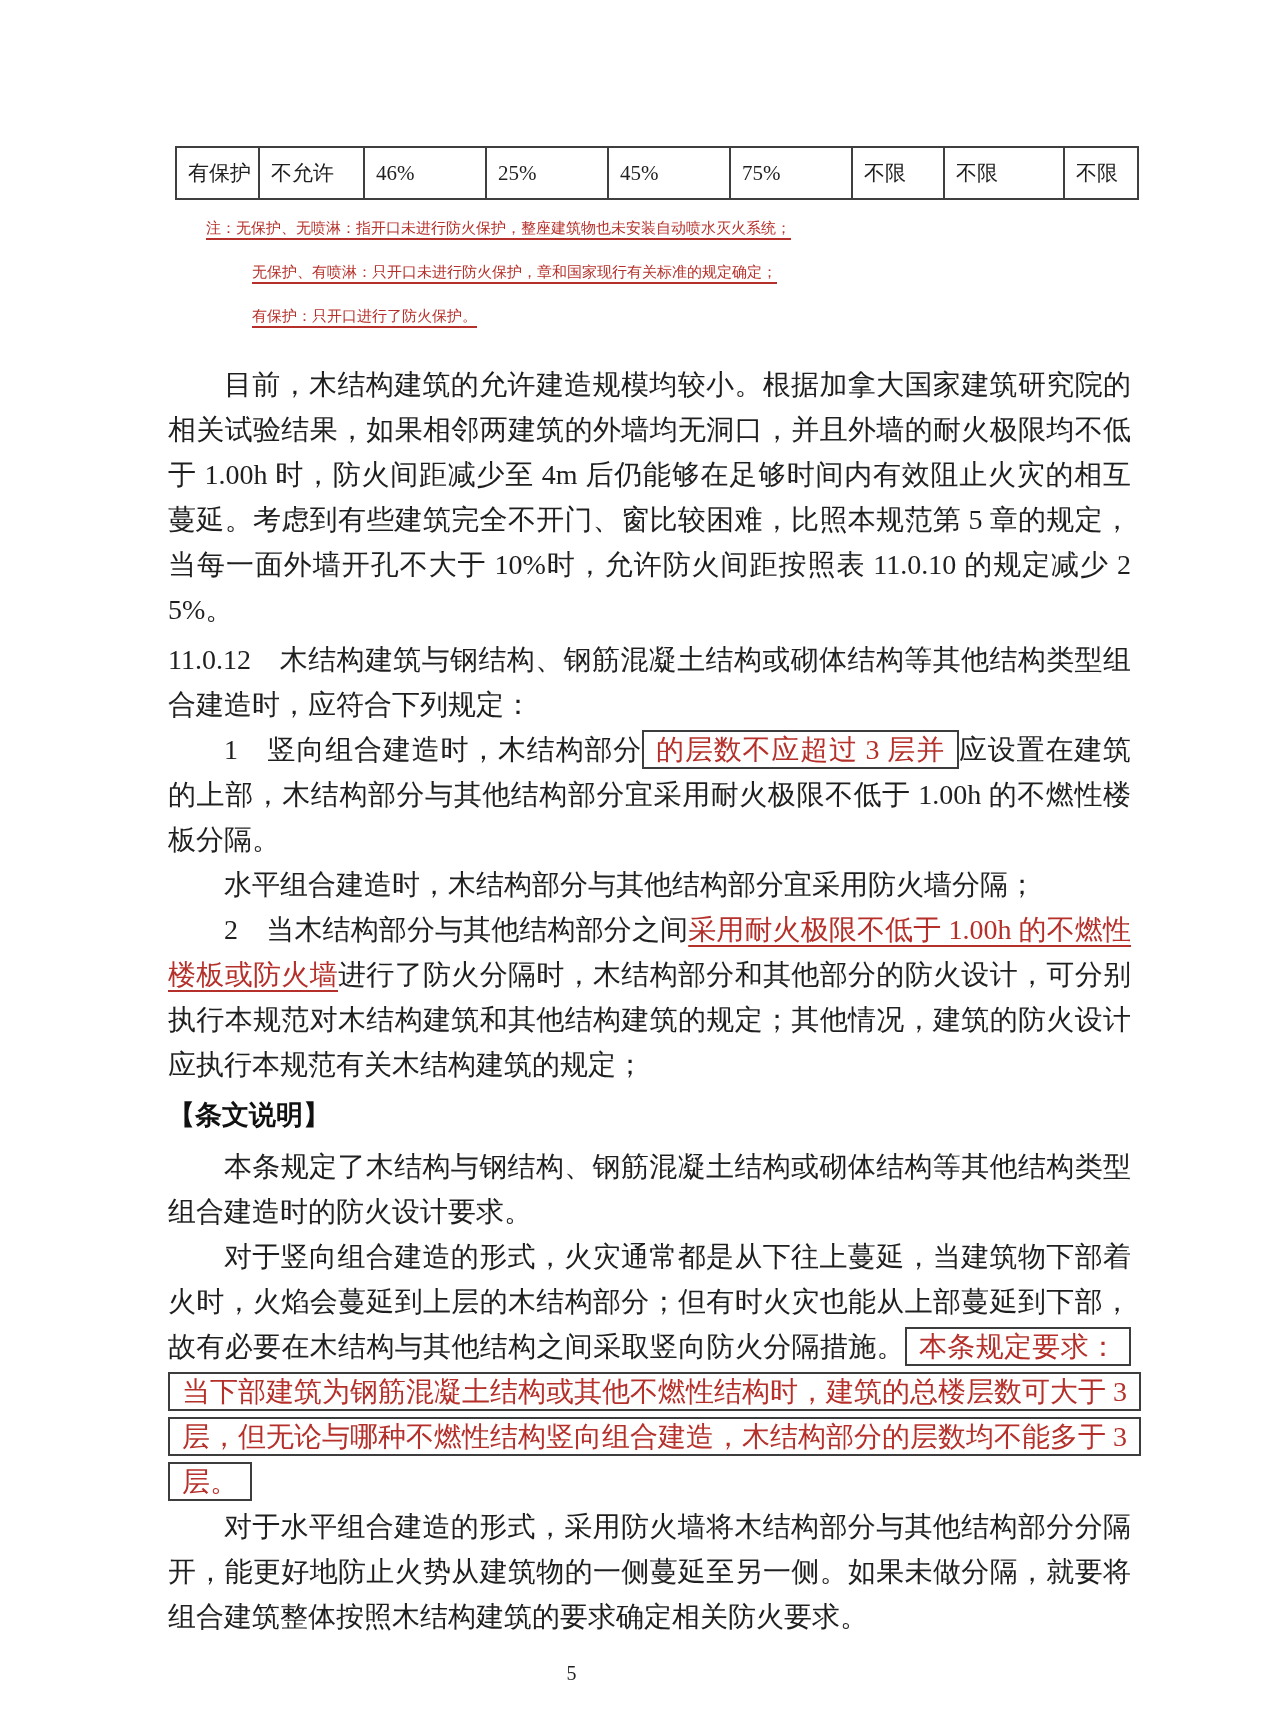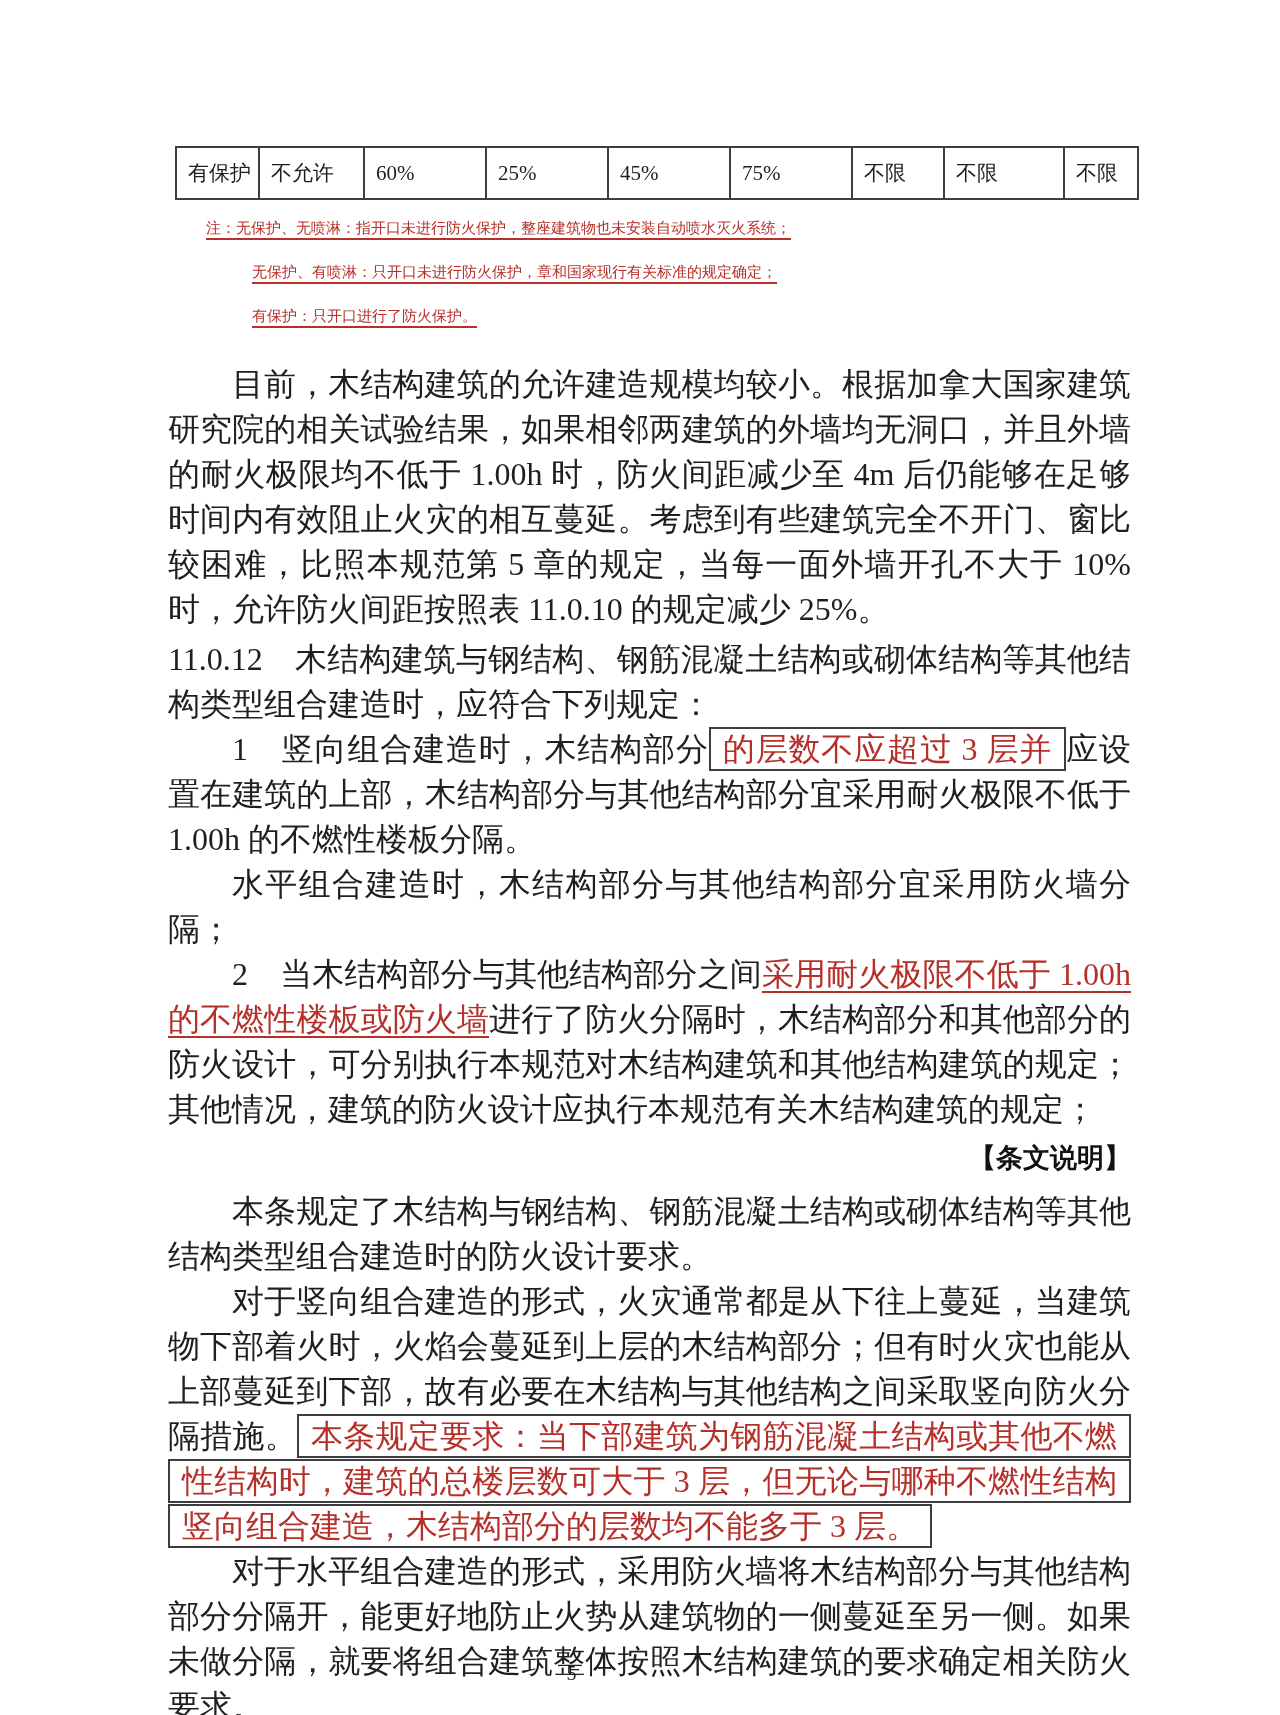--- a/index.html
+++ b/index.html
@@ -46,37 +46,36 @@
     text-decoration-color: #b5302a;
     text-underline-offset: 5px;
     text-decoration-thickness: 1.5px;
   }
   .note.first { margin-left: 38px; }
   .note.rest  { margin-left: 84px; }
   
   .bodytext { margin-top: 34px; width: 963px; }
   p.para {
     margin: 0;
-    font-size: 32px;
+    font-size: 28px;
     line-height: 45px;
     text-align: justify;
     text-justify: inter-character;
     word-break: break-all;
     color: #1f1f1f;
   }
   p.para.indent { text-indent: 2em; }
   p.clause { margin-top: 5px; }
   p.heading {
     margin: 6px 0 6px 0;
     font-size: 27px;
     line-height: 45px;
     font-weight: bold;
-    font-family: Liberation Mono, monospace;
+    font-family: Liberation Serif, serif;
     color: #111111;
-    text-align: right;
   }
   .redbox {
     color: #b5302a;
     border: 2px solid #3d3d3d;
     padding: 2px 12px;
     -webkit-box-decoration-break: clone;
     box-decoration-break: clone;
   }
   .redline {
     color: #b5302a;
@@ -109,21 +108,21 @@
         <col style="width:122px">
         <col style="width:122px">
       <col style="width:92px">
         <col style="width:120px">
         <col style="width:74px">
     </colgroup>
     <tbody>
       <tr>
         <td>有保护</td>
         <td>不允许</td>
-        <td>60%</td>
+        <td>46%</td>
         <td>25%</td>
         <td>45%</td>
         <td>75%</td>
         <td>不限</td>
         <td>不限</td>
         <td>不限</td>
       </tr>
     </tbody>
   </table>
 

